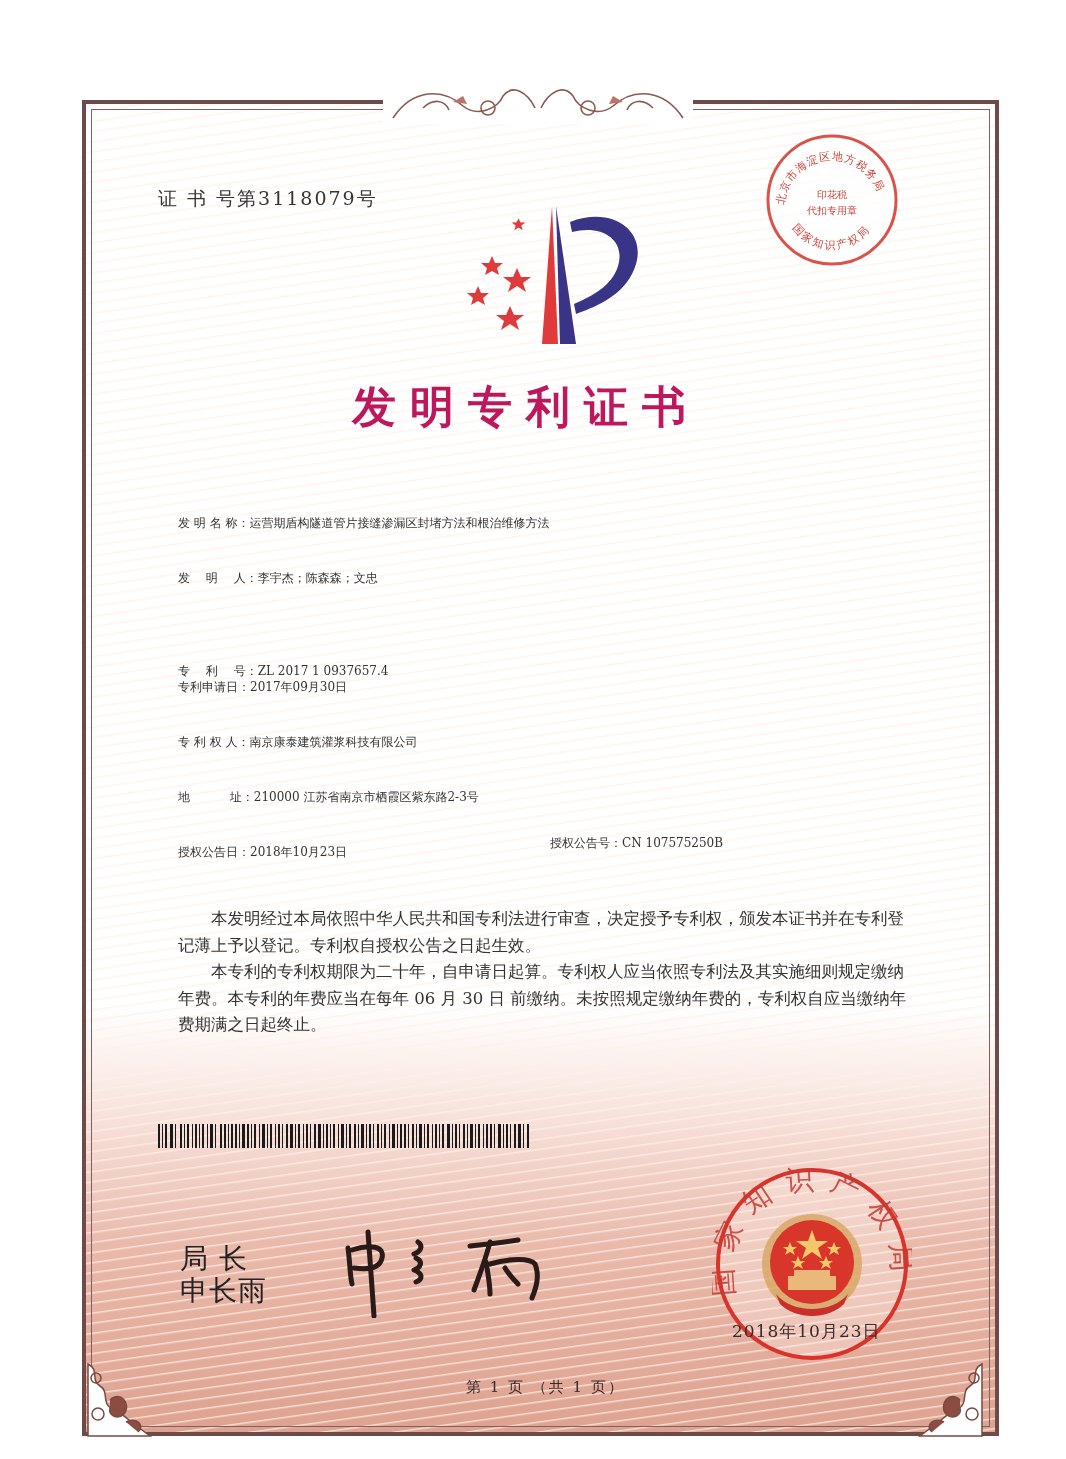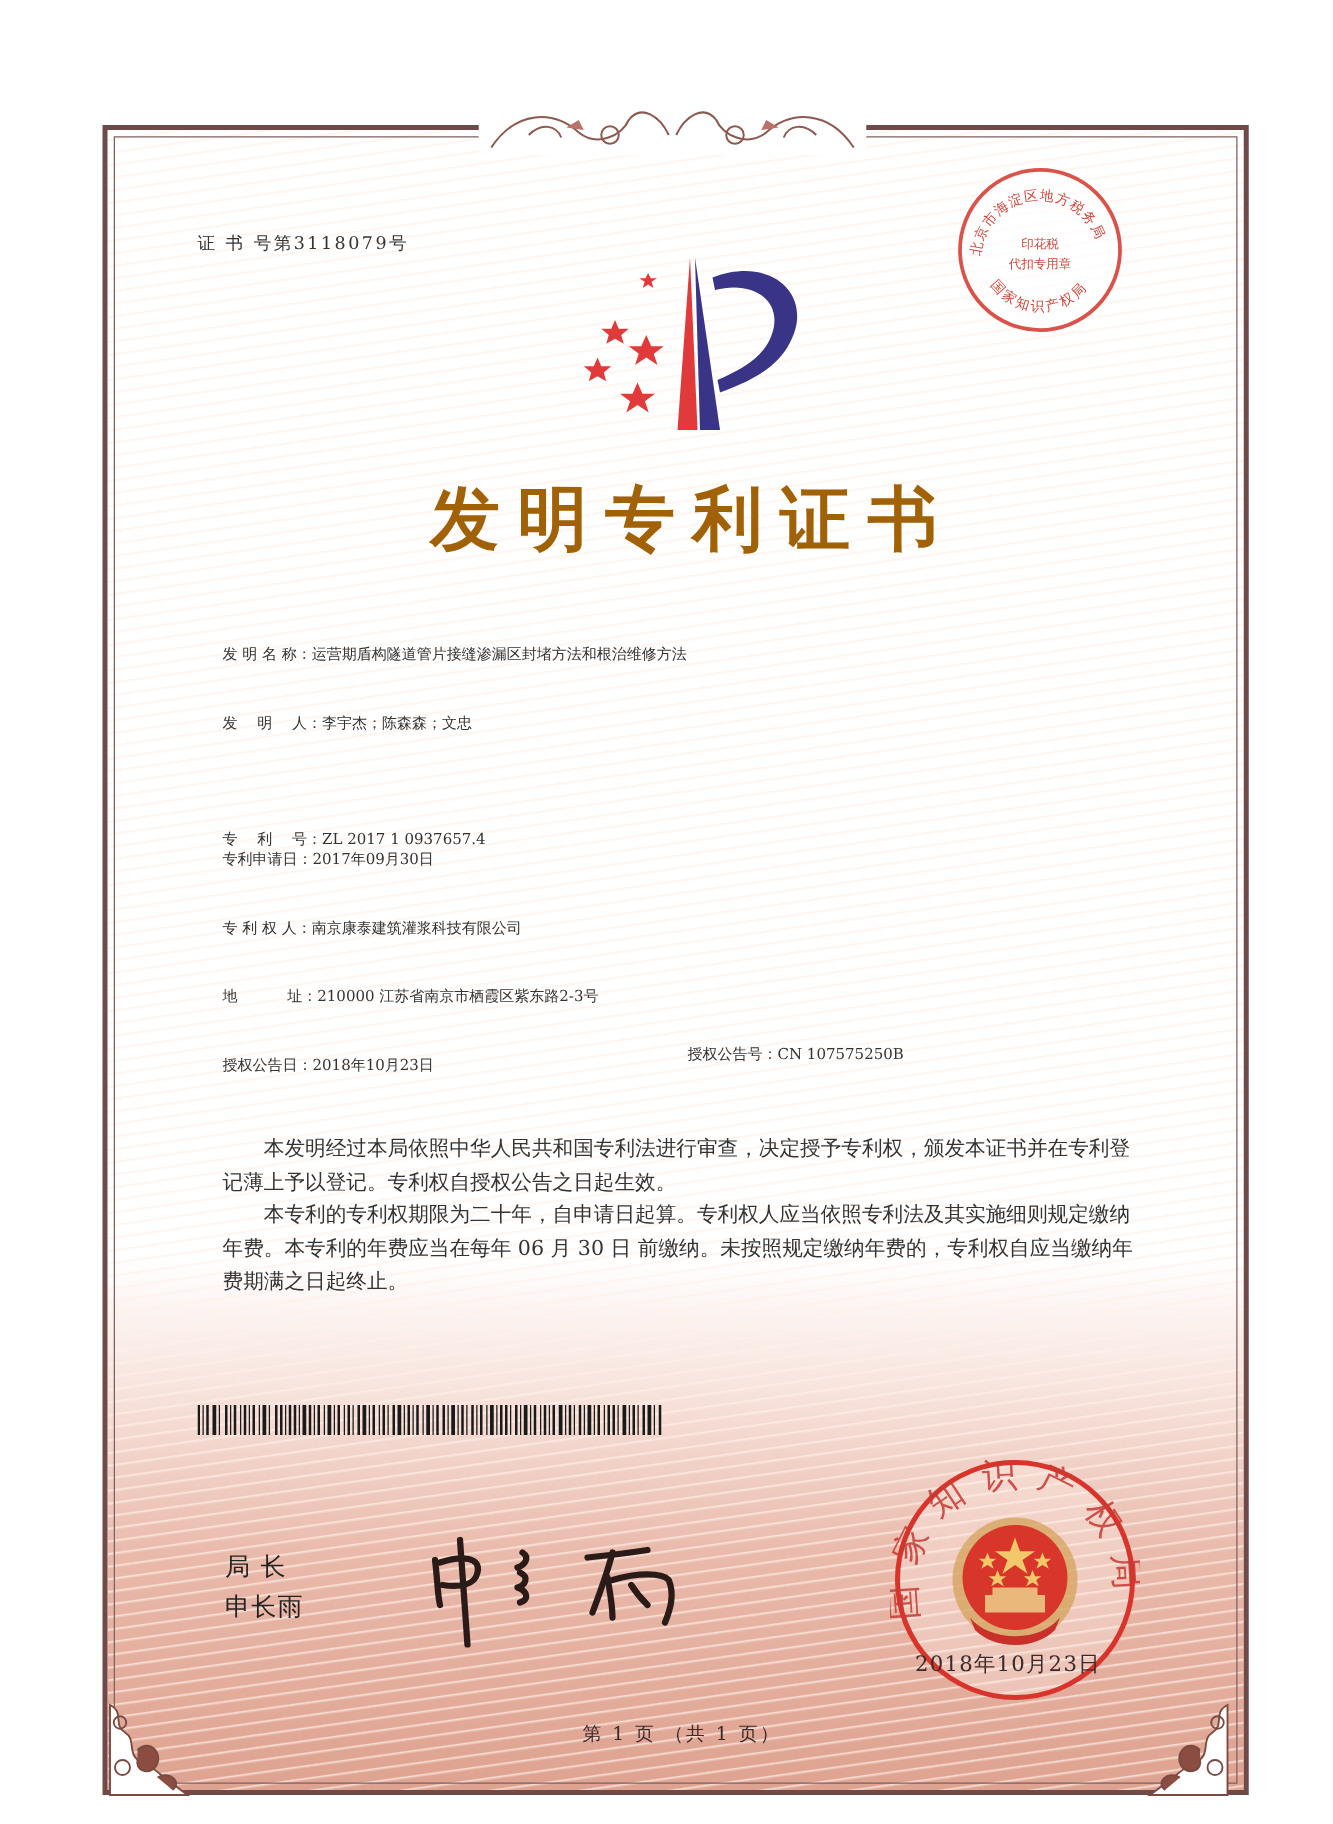--- a/index.html
+++ b/index.html
@@ -22,41 +22,41 @@
   }
   .top-ornament {
     position:absolute; left:383px; top:78px; width:310px; height:46px;
     display:flex; justify-content:center; align-items:center; gap:4px;
     background:#fff;
   }
   .corner {
     position:absolute; width:80px; height:80px;
   }
   .cert-no {
-    position:absolute; left:158px; top:186px; font-size:14px; letter-spacing:2px; color:#333;
+    position:absolute; left:158px; top:186px; font-size:19px; letter-spacing:2px; color:#333;
   }
   .logo { position:absolute; left:452px; top:196px; width:200px; height:150px; }
   .title {
-    position:absolute; left:334px; top:378px; width:440px; text-align:center;
+    position:absolute; left:306px; top:378px; width:440px; text-align:center;
     font-family:"DejaVu Sans","Liberation Sans",sans-serif;
-    font-size:56px; font-weight:bold; letter-spacing:14px; color:#a16207;
+    font-size:44px; font-weight:bold; letter-spacing:14px; color:#be185d;
   }
   .field {
     position:absolute; left:178px; font-size:12px; color:#333; white-space:nowrap;
   }
   .field .lbl { display:inline-block; letter-spacing:0px; }
   .para {
     position:absolute; left:178px; width:730px; font-size:16.5px; line-height:26.5px; color:#333;
     font-family:"DejaVu Serif","Liberation Serif",serif;
   }
   .para p { margin:0; text-indent:2em; }
   .barcode { position:absolute; left:158px; top:1124px; width:372px; height:24px; }
   .signer {
     position:absolute; left:180px; font-family:"DejaVu Sans","Liberation Sans",sans-serif;
-    font-size:20px; color:#222; letter-spacing:1px;
+    font-size:28px; color:#222; letter-spacing:1px;
   }
   .signature { position:absolute; left:340px; top:1228px; width:220px; height:90px; }
   .stamp-top { position:absolute; left:762px; top:130px; width:140px; height:140px; }
   .stamp-bottom { position:absolute; left:712px; top:1164px; width:200px; height:200px; }
   .stamp-date {
     position:absolute; left:732px; top:1320px; font-size:17px; color:#3a2a2a; letter-spacing:1px;
   }
   .page-no {
     position:absolute; left:466px; top:1378px; font-size:15px; color:#3a2a2a; letter-spacing:2px;
   }

